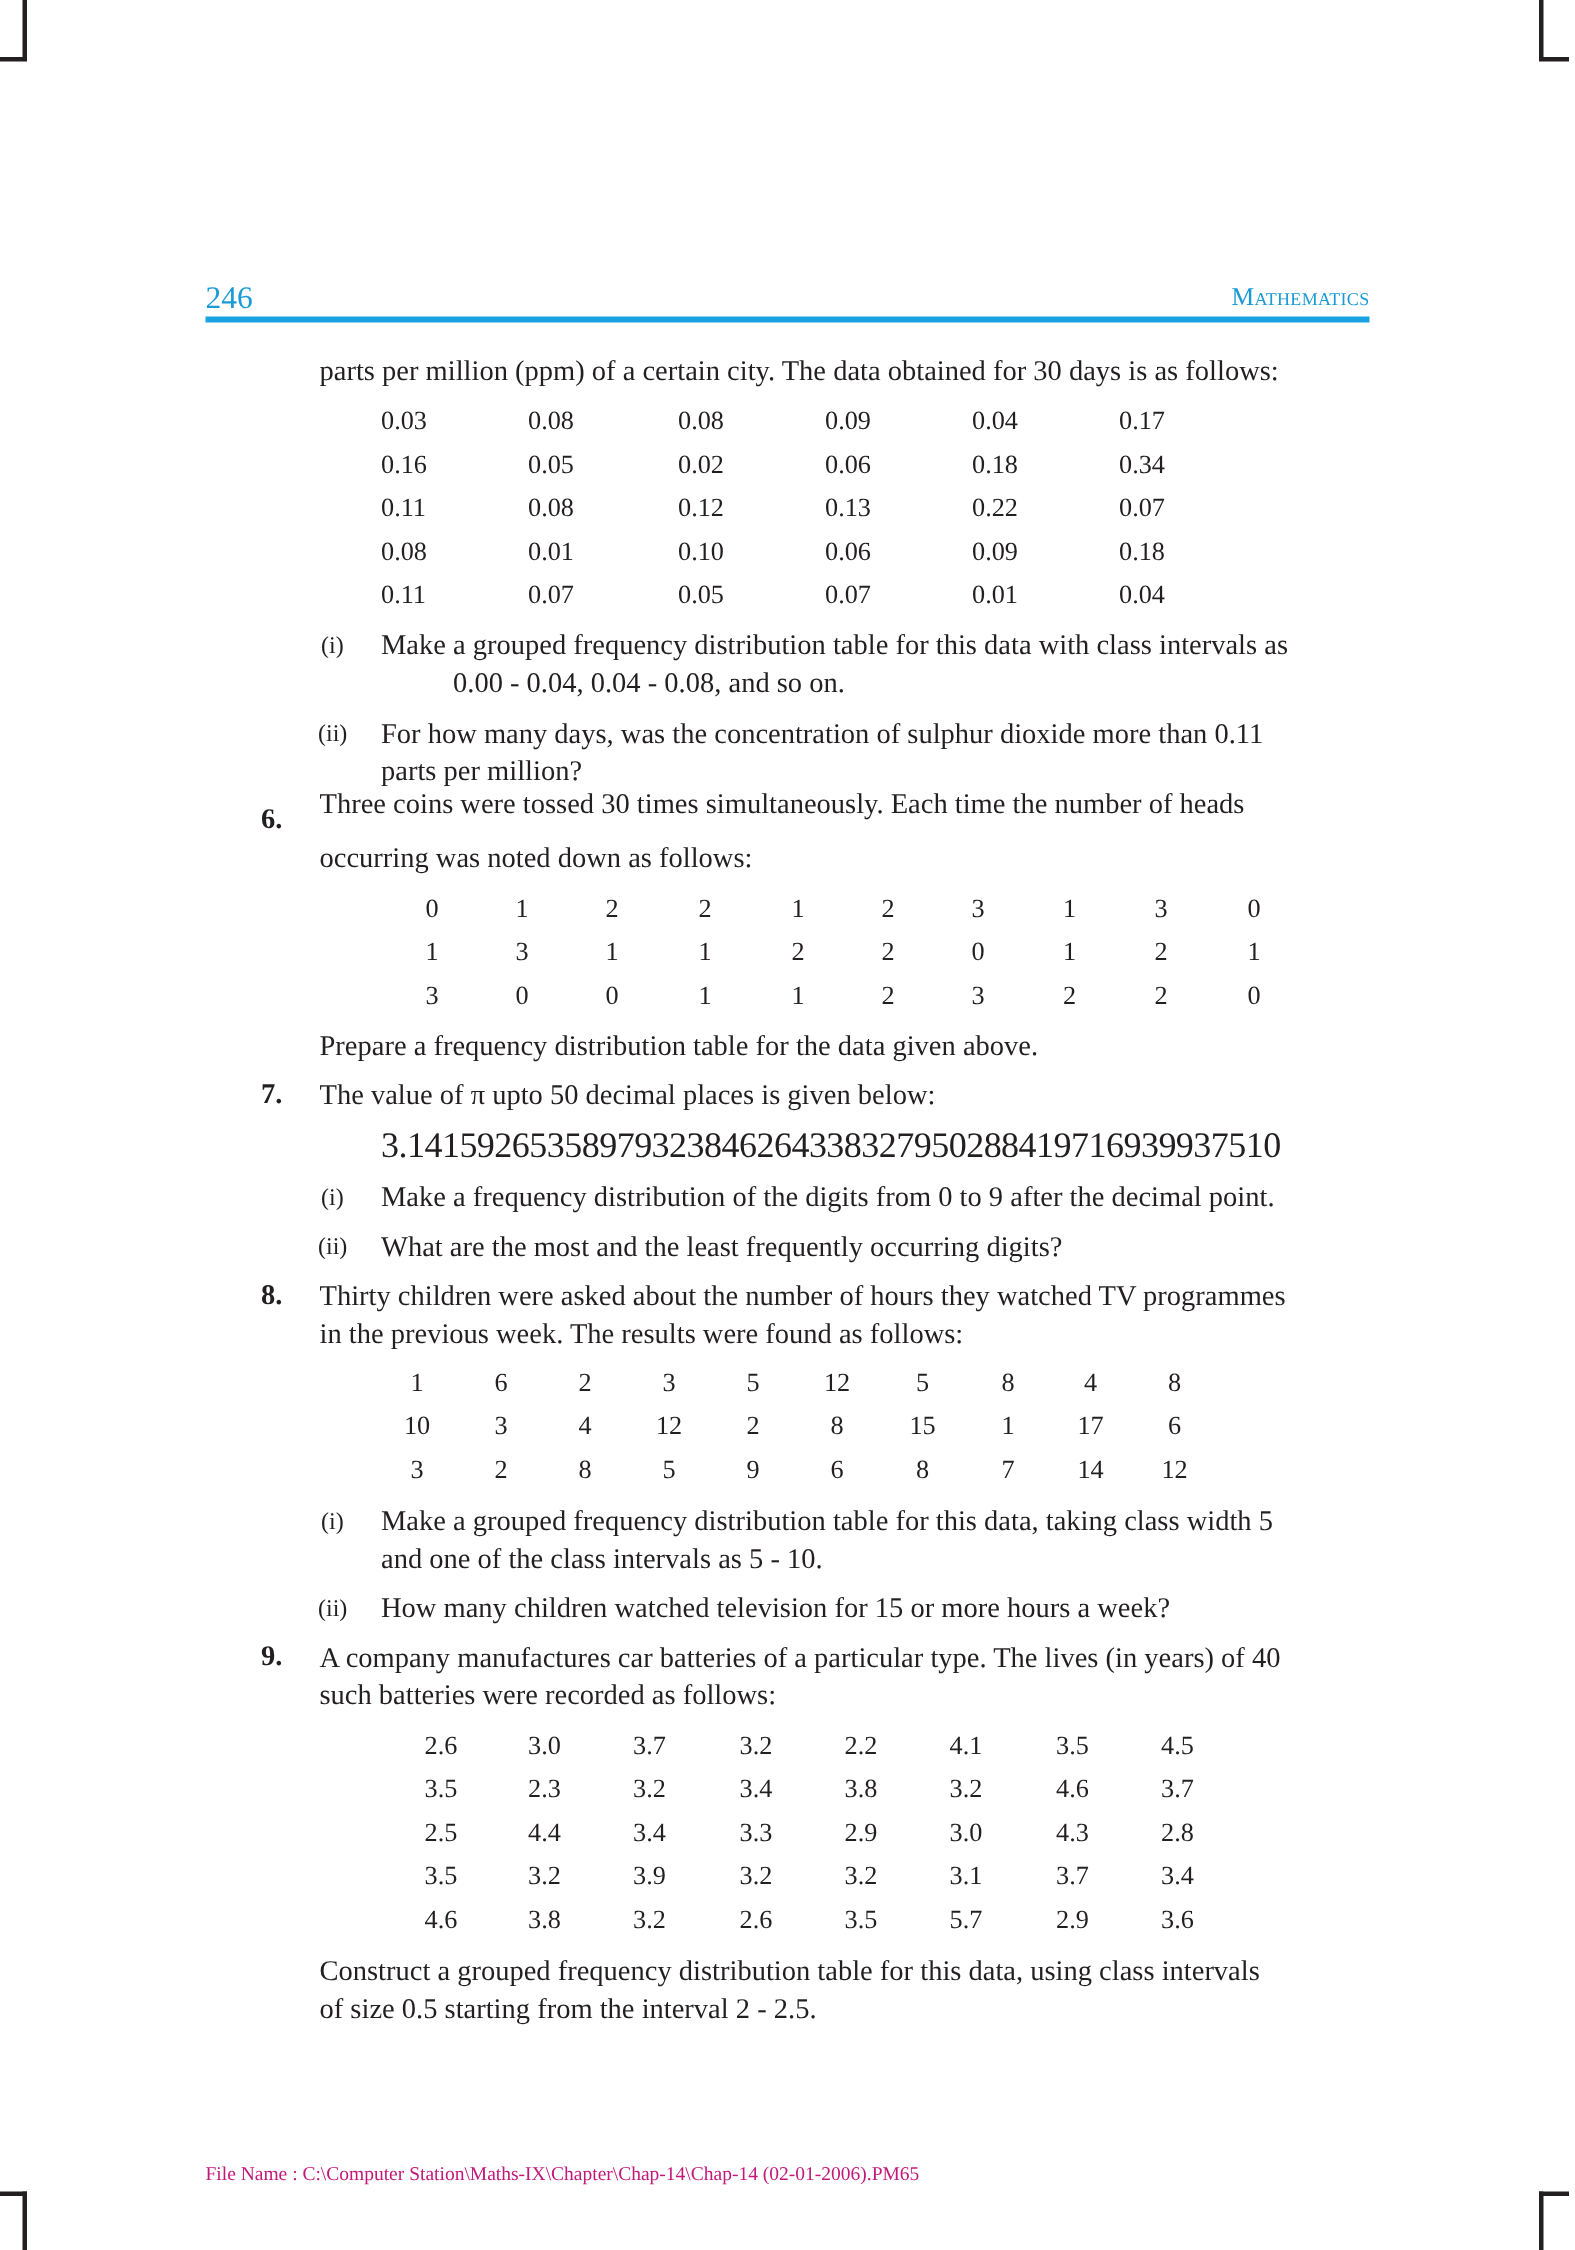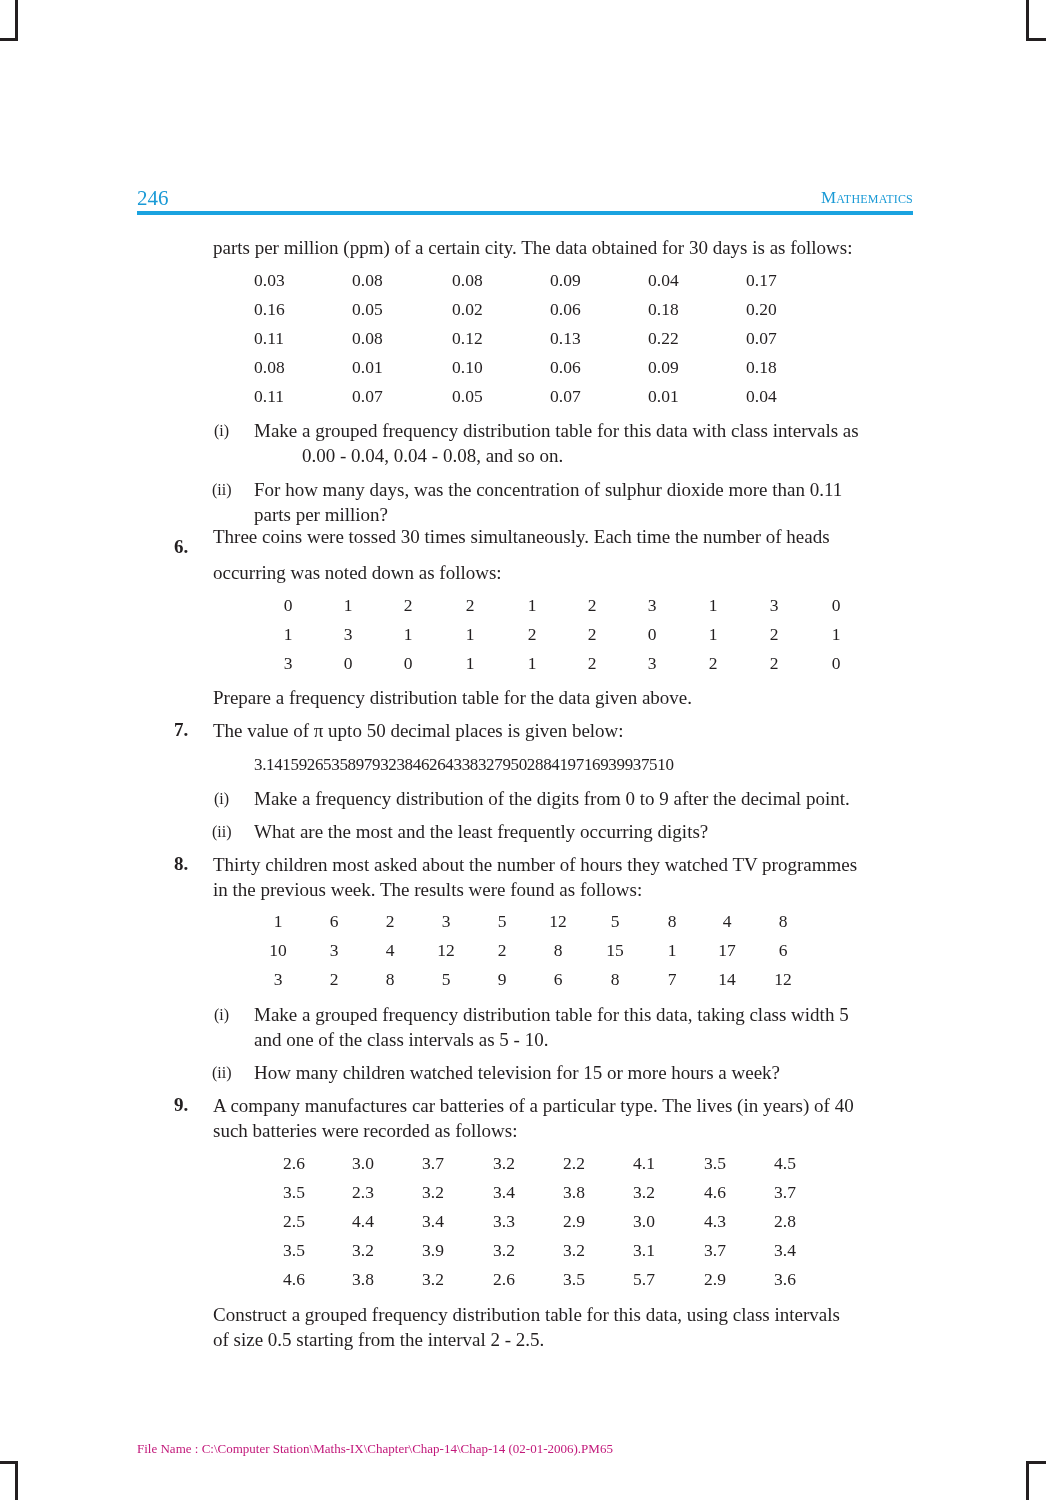--- a/index.html
+++ b/index.html
@@ -46,21 +46,21 @@
     <span class="cell" style="left:550px">0.09</span>
     <span class="cell" style="left:648px">0.04</span>
     <span class="cell" style="left:746px">0.17</span>
   </div>
   <div class="row" style="top:299px; left:0;">
     <span class="cell" style="left:254px">0.16</span>
     <span class="cell" style="left:352px">0.05</span>
     <span class="cell" style="left:452px">0.02</span>
     <span class="cell" style="left:550px">0.06</span>
     <span class="cell" style="left:648px">0.18</span>
-    <span class="cell" style="left:746px">0.20</span>
+    <span class="cell" style="left:746px">0.34</span>
   </div>
   <div class="row" style="top:328px; left:0;">
     <span class="cell" style="left:254px">0.11</span>
     <span class="cell" style="left:352px">0.08</span>
     <span class="cell" style="left:452px">0.12</span>
     <span class="cell" style="left:550px">0.13</span>
     <span class="cell" style="left:648px">0.22</span>
     <span class="cell" style="left:746px">0.07</span>
   </div>
   <div class="row" style="top:357px; left:0;">
@@ -129,29 +129,29 @@
     <span class="cell c" style="left:713px">2</span>
     <span class="cell c" style="left:774px">2</span>
     <span class="cell c" style="left:836px">0</span>
   </div>
 </div>
 
 <div class="t" style="left:213px; top:685px;">Prepare a frequency distribution table for the data given above.</div>
 
 <span class="num" style="left:174px; top:719px;">7.</span>
 <div class="t" style="left:213px; top:718px;">The value of π upto 50 decimal places is given below:</div>
-<div class="t" style="left:254px; top:752px; font-size:17px; letter-spacing:-0.35px;">3.14159265358979323846264338327950288419716939937510</div>
+<div class="t" style="left:254px; top:752px; font-size:24px; letter-spacing:-0.35px;">3.14159265358979323846264338327950288419716939937510</div>
 
 <span class="sub" style="left:214px; top:786px; font-size:16px;">(i)</span>
 <div class="t" style="left:254px; top:786px;">Make a frequency distribution of the digits from 0 to 9 after the decimal point.</div>
 <span class="sub" style="left:212px; top:819px; font-size:16px;">(ii)</span>
 <div class="t" style="left:254px; top:819px;">What are the most and the least frequently occurring digits?</div>
 
 <span class="num" style="left:174px; top:853px;">8.</span>
-<div class="t" style="left:213px; top:852px;">Thirty children most asked about the number of hours they watched TV programmes</div>
+<div class="t" style="left:213px; top:852px;">Thirty children were asked about the number of hours they watched TV programmes</div>
 <div class="t" style="left:213px; top:877px;">in the previous week. The results were found as follows:</div>
 
 <div>
   <div class="row" style="top:911px; left:0;">
     <span class="cell c" style="left:278px">1</span>
     <span class="cell c" style="left:334px">6</span>
     <span class="cell c" style="left:390px">2</span>
     <span class="cell c" style="left:446px">3</span>
     <span class="cell c" style="left:502px">5</span>
     <span class="cell c" style="left:558px">12</span>

